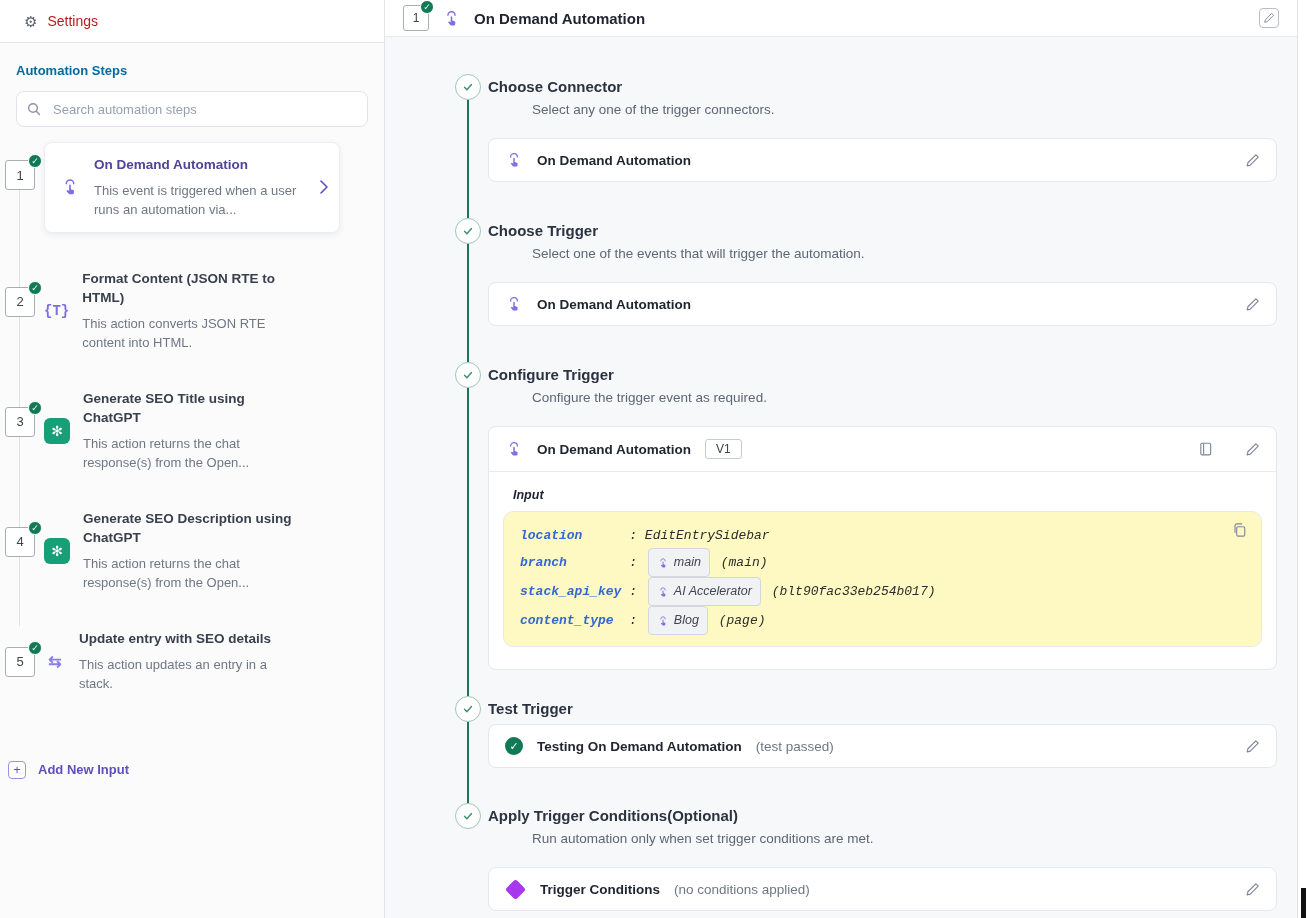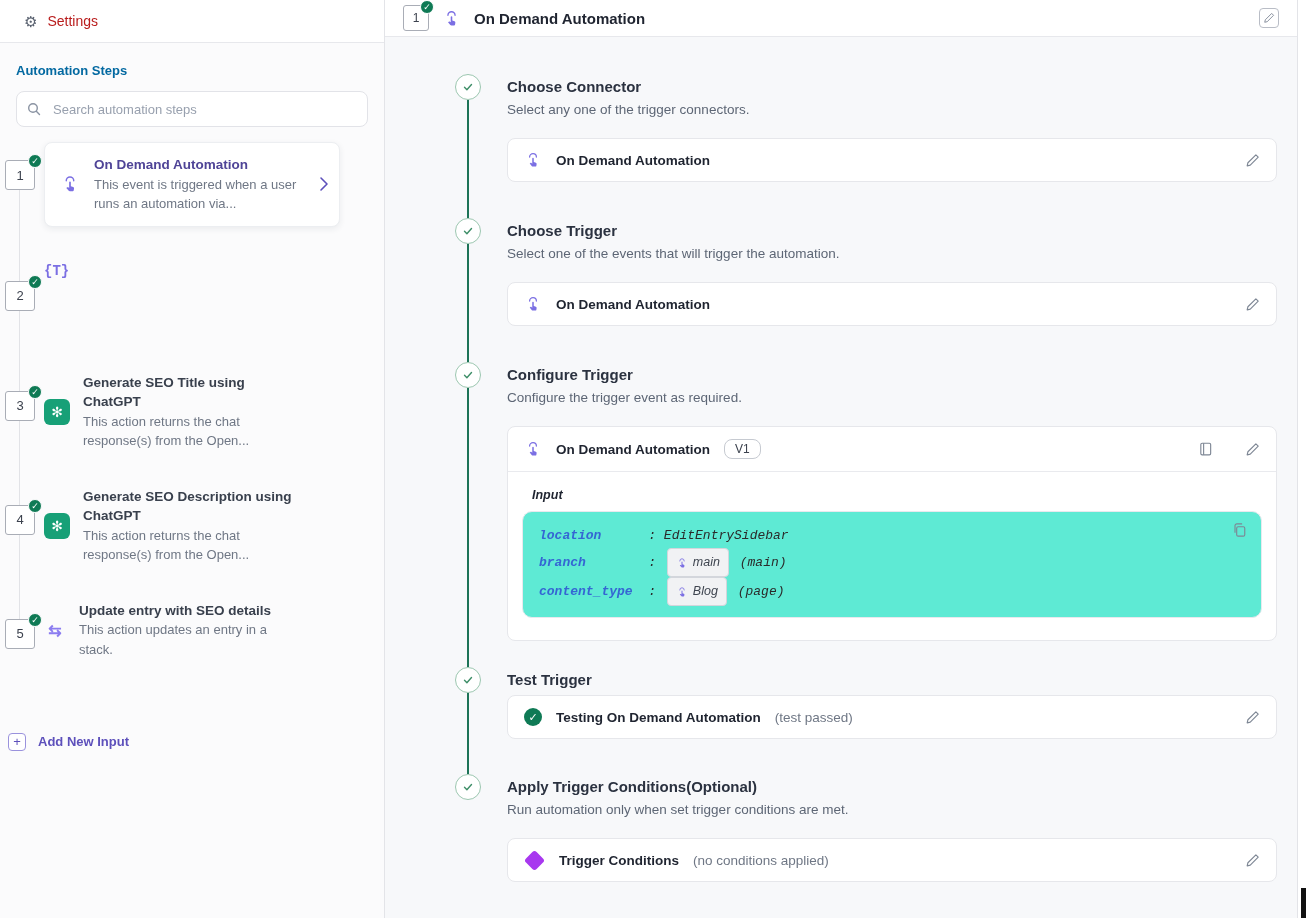--- a/index.html
+++ b/index.html
@@ -38,59 +38,59 @@
   .step-card .step-body { margin-right:0; }
   .step-icon { flex:0 0 22px; display:flex; align-items:center; justify-content:center; }
   .tap-icon { color:#7b6fe3; }
   .fc-icon { font-family:"Liberation Mono",monospace; font-weight:bold; font-size:14px; color:#7b6fe3; }
   .gpt-icon { width:26px; height:26px; background:#17a077; border-radius:6px; color:#fff;
     display:flex; align-items:center; justify-content:center; font-size:14px; }
   .upd-icon { font-size:16px; color:#8b7cf0; font-weight:bold; }
   .step-text { width:212px; }
   .step-title { font-size:13.5px; font-weight:bold; color:#39404d; line-height:1.45; }
   .step-item.selected .step-title { color:#4f4497; }
-  .step-desc { font-size:13px; color:#6f7785; line-height:1.5; margin-top:0; }
+  .step-desc { font-size:13px; color:#6f7785; line-height:1.5; margin-top:6px; }
   .chev { flex:0 0 auto; }
   .add-step-row { display:flex; align-items:center; gap:12px; margin:58px 0 0 8px; cursor:pointer; }
   .plus-box { width:18px; height:18px; border:1px solid #9a92dd; border-radius:4px; color:#5d50bb;
     font-size:13px; line-height:16px; text-align:center; background:#fff; }
   .add-step-label { font-size:13px; font-weight:bold; color:#5d50bb; }
 
   
   .main { flex:1; display:flex; flex-direction:column; background:#f7f8fa; min-width:0; }
   .main-header { height:37px; background:#fff; border-bottom:1px solid #e7e8ec; display:flex;
     align-items:center; gap:13px; padding:0 18px; flex:0 0 37px; }
   .hdr-badge { position:relative; width:26px; height:26px; background:#fff; border:1px solid #a9adb6;
     border-radius:3px; display:flex; align-items:center; justify-content:center; font-size:12px; color:#3c424e; }
   .hdr-badge .badge-check { top:-6px; right:-6px; border-color:#fff; }
   .hdr-title { font-size:15px; font-weight:bold; color:#1f2430; }
   .hdr-edit { margin-left:auto; width:20px; height:20px; border:1px solid #b9bdc6; border-radius:4px;
     background:#fff; display:flex; align-items:center; justify-content:center; cursor:pointer; }
 
   .main-scroll { flex:1; padding:37px 20px 0 70px; overflow:hidden; }
-  .section { display:flex; gap:26px; }
+  .section { display:flex; gap:7px; }
   .rail { width:26px; display:flex; flex-direction:column; align-items:center; flex:0 0 26px; }
   .rail-circle { width:26px; height:26px; border-radius:50%; background:#fff; border:1px solid #9cc7b0;
     display:flex; align-items:center; justify-content:center; flex:0 0 auto; }
   .rail-line { width:2px; flex:1; background:#1d7357; }
   .section-content { flex:1; padding-bottom:36px; min-width:0; }
   .section-title { font-size:15px; font-weight:bold; color:#2b3240; margin:4px 0 7px; }
   .optional { font-weight:bold; }
-  .section-sub { font-size:13.5px; color:#5d6675; margin-bottom:21px; }
+  .section-sub { font-size:13.5px; color:#5d6675; margin-bottom:21px;margin-left:44px; }
 
   .card { background:#fff; border:1px solid #e6e7eb; border-radius:8px; }
   .card-row { height:44px; display:flex; align-items:center; gap:14px; padding:0 16px; }
   .card-label { font-size:13.5px; font-weight:bold; color:#1f2430; }
   .pencil-btn { margin-left:auto; cursor:pointer; display:flex; align-items:center; }
   .icon-btn { cursor:pointer; display:flex; align-items:center; }
-  .v1-pill { border:1px solid #c6cad1; border-radius:8px; padding:2px 10px; font-size:12px; color:#3c424e; }
+  .v1-pill { border:1px solid #c6cad1; border-radius:3px; padding:2px 10px; font-size:12px; color:#3c424e; }
   .cfg-divider { height:1px; background:#e9eaee; }
   .cfg-body { padding:0 14px 22px;font-style:italic; }
   .input-label { font-size:12.5px; font-weight:bold; color:#1f2430; margin:16px 0 9px; padding-left:10px; }
-  .code-box { position:relative; background:#5eead4; border:1px solid #e8e9ee; border-radius:10px;
+  .code-box { position:relative; background:#fef9c3; border:1px solid #e8e9ee; border-radius:10px;
     padding:11px 16px; font-family:"Liberation Mono", monospace; font-size:13px; color:#2b2b2b; }
   .code-row { line-height:25px; white-space:nowrap; }
   .code-key { display:inline-block; width:14ch; color:#3566d3; font-weight:bold; }
   .code-colon { color:#2b2b2b; }
   .chip { display:inline-flex; align-items:center; gap:5px; background:#f1f2f4; border:1px solid #d3d6dc;
     border-radius:4px; padding:1px 8px; font-family:"Liberation Sans",sans-serif; font-size:12.5px;
     color:#3f4550; vertical-align:middle; margin:0 3px; }
   .copy-btn { position:absolute; top:10px; right:14px; cursor:pointer; }
   .test-check { width:18px; height:18px; border-radius:50%; background:#0f7a55; color:#fff;
     display:flex; align-items:center; justify-content:center; font-size:11px; flex:0 0 auto; }
@@ -161,20 +161,24 @@
           </div>
         </div>
 
         <div class="step-item">
           <div class="step-badge">
             <span>2</span>
             <span class="badge-check">✓</span>
           </div>
           <div class="step-body">
             <span class="step-icon fc-icon">{T}</span>
+            <div class="step-text">
+              <div class="step-title">Format Content (JSON RTE to HTML)</div>
+              <div class="step-desc">This action converts JSON RTE content into HTML.</div>
+            </div>
           </div>
         </div>
 
         <div class="step-item">
           <div class="step-badge">
             <span>3</span>
             <span class="badge-check">✓</span>
           </div>
           <div class="step-body">
             <span class="step-icon">
@@ -353,20 +357,30 @@
                   <span class="code-key">branch</span><span class="code-colon">:</span>
                   <span class="chip">
                     <svg class="tap-icon" width="12" height="12" viewBox="0 0 24 24">
                         <use href="#tap"></use>
                       </svg>
                     <span>main</span>
                   </span>
                   <span>(main)</span>
                 </div>
                 <div class="code-row">
+                  <span class="code-key">stack_api_key</span><span class="code-colon">:</span>
+                  <span class="chip">
+                    <svg class="tap-icon" width="12" height="12" viewBox="0 0 24 24">
+                        <use href="#tap"></use>
+                      </svg>
+                    <span>AI Accelerator</span>
+                  </span>
+                  <span>(blt90fac33eb254b017)</span>
+                </div>
+                <div class="code-row">
                   <span class="code-key">content_type</span><span class="code-colon">:</span>
                   <span class="chip">
                     <svg class="tap-icon" width="12" height="12" viewBox="0 0 24 24">
                         <use href="#tap"></use>
                       </svg>
                     <span>Blog</span>
                   </span>
                   <span>(page)</span>
                 </div>
               </div>

